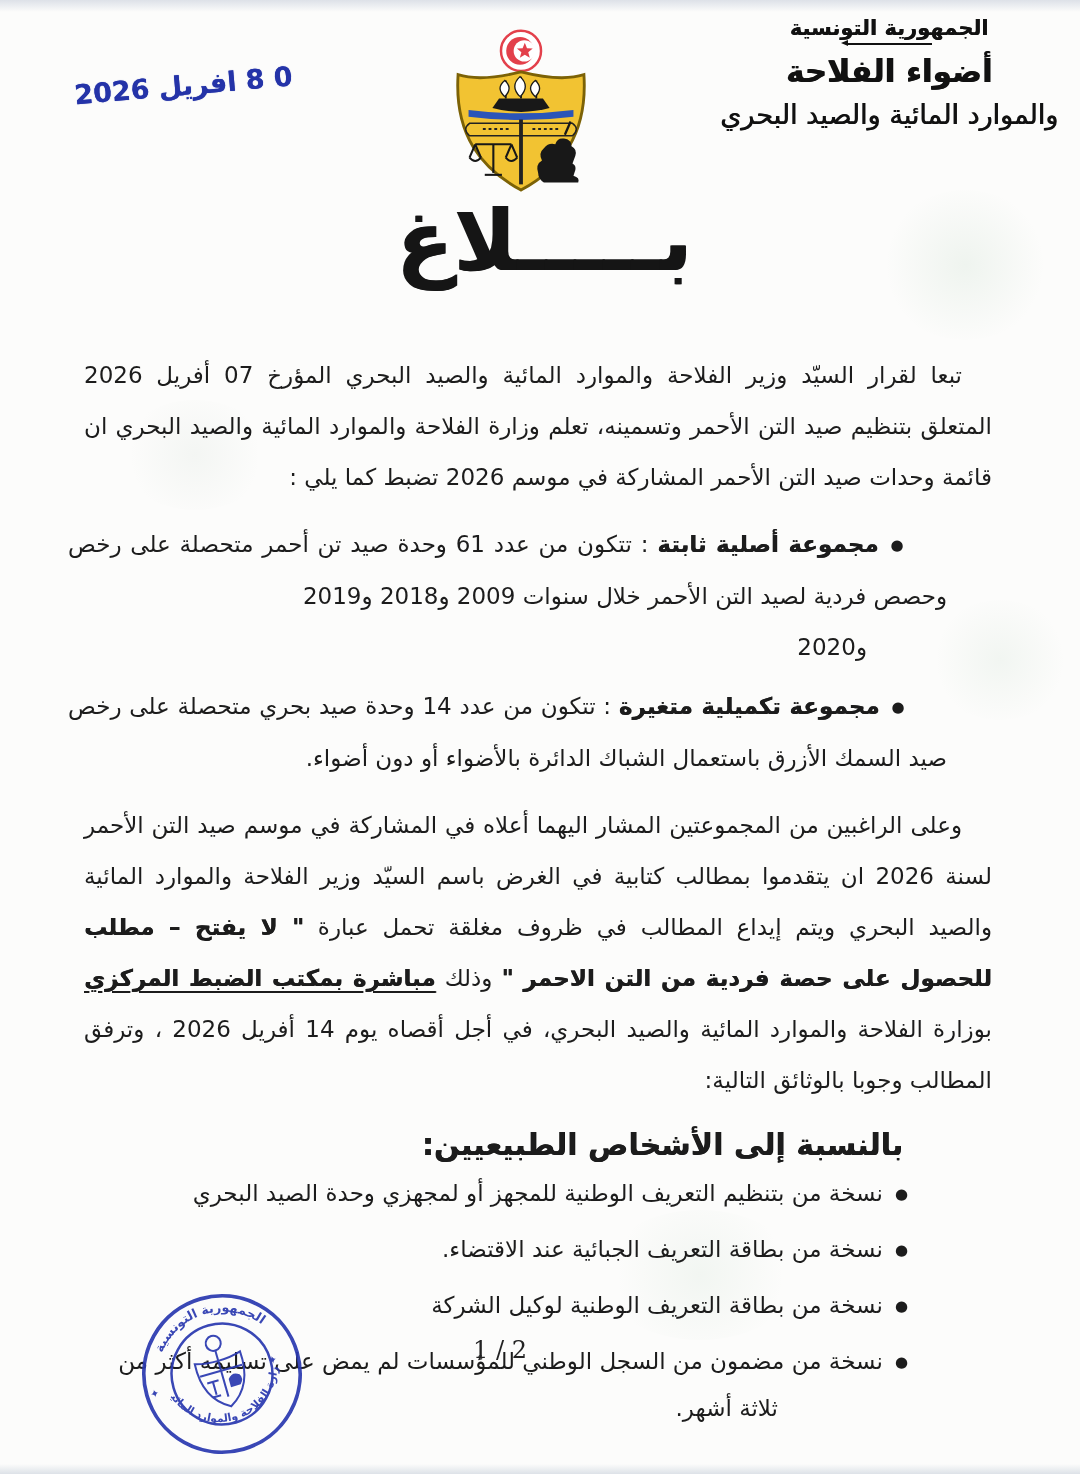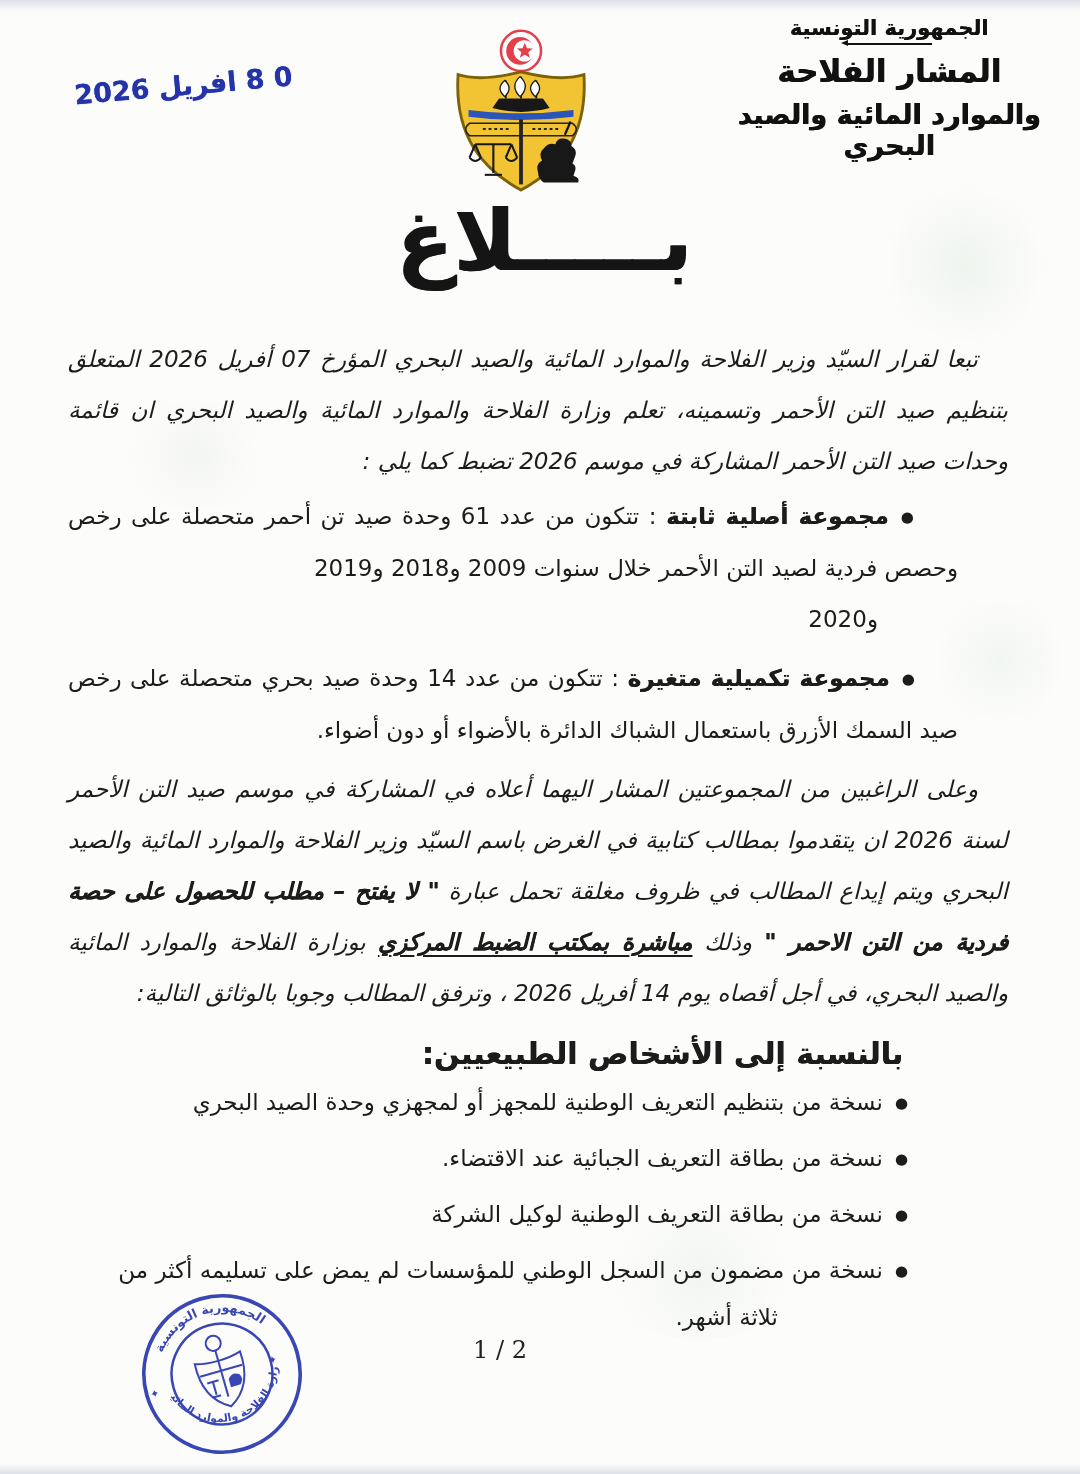--- a/index.html
+++ b/index.html
@@ -37,44 +37,44 @@
 
   
   .letterhead{
     position:absolute;right:16px;top:16px;width:350px;
     text-align:center;color:#111;
   }
   .letterhead .republic{font-size:21px;font-weight:bold;text-shadow:.4px 0 0 #111;}
   .letterhead .underline-flourish{width:86px;height:0;border-bottom:2.5px solid #111;margin:3px auto 8px auto;position:relative;}
   .letterhead .underline-flourish::after{content:"";position:absolute;left:-8px;top:-3px;border:3px solid transparent;border-right:7px solid #111;}
   .letterhead .ministry1{font-size:31px;font-weight:bold;text-shadow:.8px 0 0 #111;margin-top:2px;}
-  .letterhead .ministry2{font-size:27px;font-weight:bold;text-shadow:.8px 0 0 #111;margin-top:10px;}
+  .letterhead .ministry2{font-size:27px;font-weight:normal;text-shadow:.8px 0 0 #111;margin-top:10px;}
 
   
   .doc-title{
     position:absolute;top:192px;left:8px;right:0;
     text-align:center;
     font-size:84px;font-weight:bold;color:#151515;
     text-shadow:1px 0 0 #151515;
     margin:0;
   }
 
   
   .body{
     position:absolute;top:334px;right:72px;left:68px;
     font-size:23px;line-height:51px;
     text-align:justify;
   }
-  .body p{margin:0;font-style:italic;}
+  .body p{margin:16px;}
   .indent{text-indent:30px;}
   b{font-weight:bold;text-shadow:.4px 0 0 currentColor;}
   .u{text-decoration:underline;text-underline-offset:5px;}
 
   ul.groups{list-style:none;margin:4px 0 0 0;padding:0 50px 0 0;}
-  ul.groups li{margin:0 0 8px 0;text-indent:42px;text-align:justify;}
+  ul.groups li{margin:0 11px 8px 0;text-indent:42px;text-align:justify;}
   .bullet-mark{font-size:15px;vertical-align:2px;padding-left:12px;}
   .tail-line{display:block;text-indent:0;text-align:right;margin-right:80px;}
   .tail-line:empty{display:none;}
 
   .application{margin-top:24px;}
 
   .sec-heading{
     font-weight:bold;font-size:30px;text-shadow:.5px 0 0 #111;
     margin:12px 105px 0 0;line-height:46px;
   }
@@ -141,21 +141,21 @@
       <path d="M90,122 L84,136 M90,122 L96,136 M84,136 Q90,143 96,136"></path>
     </g>
 
     <path fill="#181818" d="M118,152 q-3,-9 4,-13 q-4,-8 2,-13 q5,-6 12,-4 q2,-7 9,-6 q8,1 8,8 q6,3 4,10 l-3,8 q4,2 3,7 l-2,6 q7,2 5,7 l-36,0 q-6,-4 -6,-10 z"></path>
     <line x1="146" y1="112" x2="152" y2="98" stroke="#181818" stroke-width="2.4"></line>
   </svg>
 
   <div class="letterhead">
     <div class="republic">الجمهورية التونسية</div>
     <div class="underline-flourish"></div>
-    <div class="ministry1">المشار الفلاحة</div>
+    <div class="ministry1">أضواء الفلاحة</div>
     <div class="ministry2">والموارد المائية والصيد البحري</div>
   </div>
 
   <h1 class="doc-title">بـــــلاغ</h1>
 
   <div class="body">
     <p class="indent">تبعا لقرار السيّد وزير الفلاحة والموارد المائية والصيد البحري المؤرخ 07 أفريل 2026 المتعلق بتنظيم صيد التن الأحمر وتسمينه، تعلم وزارة الفلاحة والموارد المائية والصيد البحري ان قائمة وحدات صيد التن الأحمر المشاركة في موسم 2026 تضبط كما يلي :</p>
 
     <ul class="groups">
       <li>

